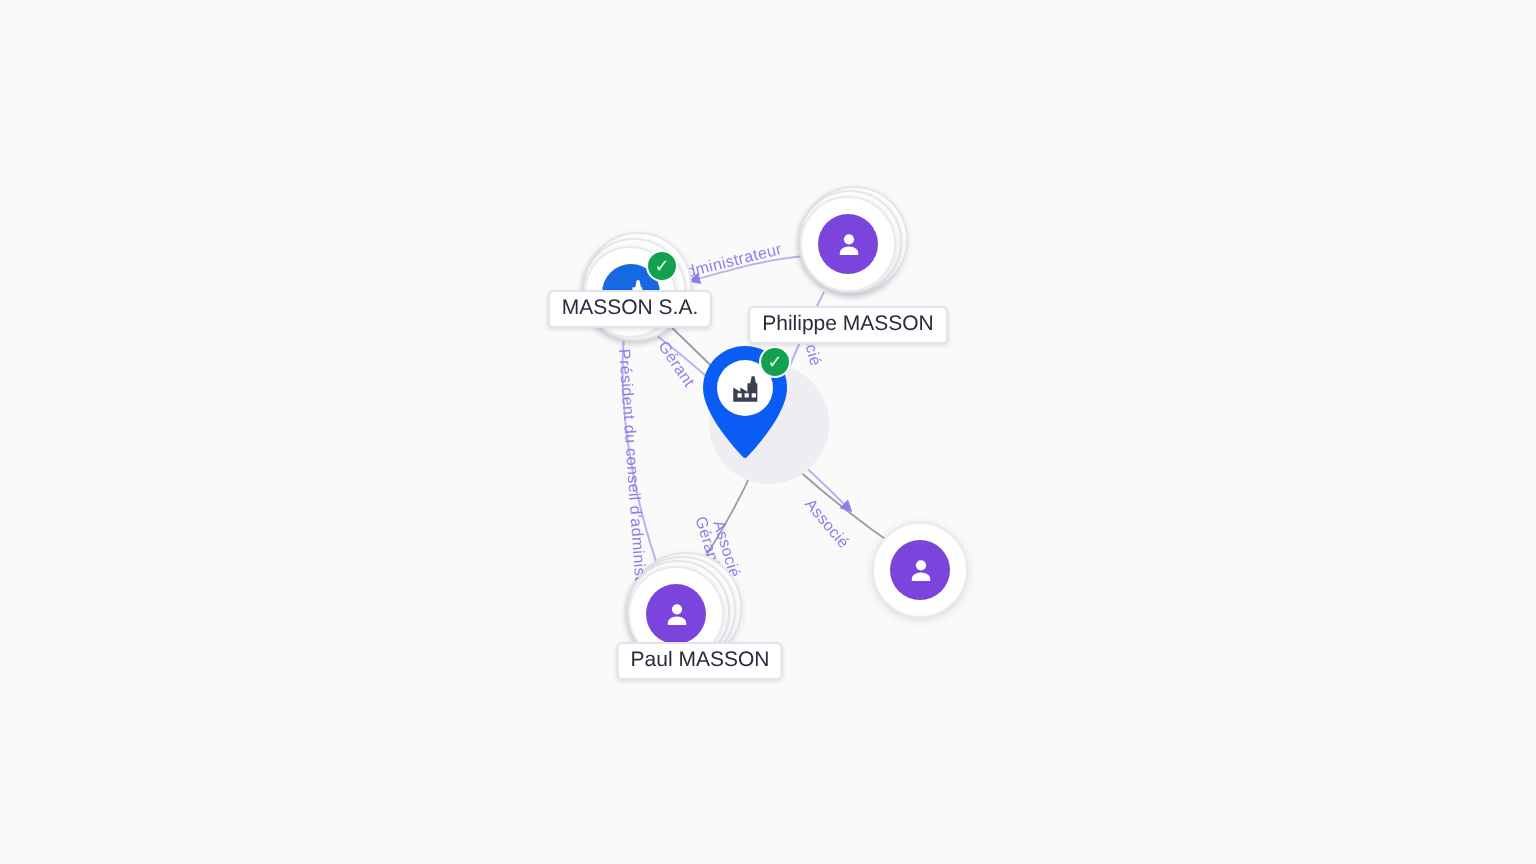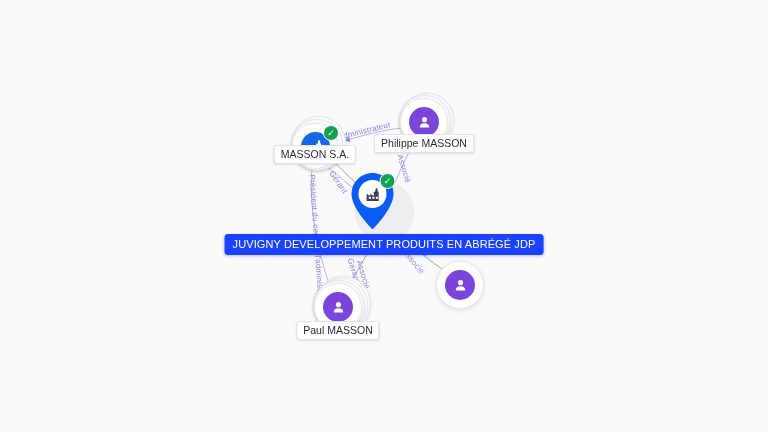--- a/index.html
+++ b/index.html
@@ -223,37 +223,36 @@
     <div class="stack" style="width:50px;height:50px;left:53%;top:48%;"></div>
     <div class="person-wrap">
       <div class="person-disc">
         <svg width="17" height="17" viewBox="0 0 24 24" fill="#ffffff">
           <circle cx="12" cy="8" r="3.6"></circle>
           <path d="M12 13c-4 0-6.5 2.2-6.5 4.6V19h13v-1.4C18.5 15.2 16 13 12 13z"></path>
         </svg>
       </div>
     </div>
   </div>
-  <div class="node-label" style="left:424px; top:134px;">Philippe MASSON</div>
+  <div class="node-label" style="left:424px; top:153px;">Philippe MASSON</div>
 
   <div class="node" style="left:384px; top:212px;">
     <div class="pin-halo"></div>
     <div class="pin" style="margin:-22px 0 0 -23px;">
       <svg width="46" height="58" viewBox="0 0 46 58">
         <path d="M23 1C11.4 1 2 10.4 2 22c0 13.5 17.6 32 20 34.5.6.6 1.4.6 2 0C26.4 54 44 35.5 44 22 44 10.4 34.6 1 23 1z" fill="#0a5cf5"></path>
       </svg>
       <div class="pin-inner" style="left:9px; top:8px;">
         <svg width="17" height="17" viewBox="0 0 24 24" fill="#3a3f52">
           <path d="M3 21V11l5 3V11l5 3V8h2l1-5h2l1 5h1v13H3zm3-3h3v-3H6v3zm5 0h3v-3h-3v3zm5 0h3v-3h-3v3z"></path>
         </svg>
       </div>
       <div class="badge" style="left:30px; top:1px;">✓</div>
     </div>
   </div>
-  <div class="node-label primary" style="left:384px; top:234px;">JUVIGNY DEVELOPPEMENT PRODUITS EN ABRÉGÉ JDP</div>
 
   <div class="node" style="left:460px; top:285px;">
     <div class="person-wrap">
       <div class="person-disc">
         <svg width="17" height="17" viewBox="0 0 24 24" fill="#ffffff">
           <circle cx="12" cy="8" r="3.6"></circle>
           <path d="M12 13c-4 0-6.5 2.2-6.5 4.6V19h13v-1.4C18.5 15.2 16 13 12 13z"></path>
         </svg>
       </div>
     </div>
@@ -265,15 +264,15 @@
     <div class="stack" style="width:50px;height:50px;left:53%;top:48%;"></div>
     <div class="person-wrap">
       <div class="person-disc">
         <svg width="17" height="17" viewBox="0 0 24 24" fill="#ffffff">
           <circle cx="12" cy="8" r="3.6"></circle>
           <path d="M12 13c-4 0-6.5 2.2-6.5 4.6V19h13v-1.4C18.5 15.2 16 13 12 13z"></path>
         </svg>
       </div>
     </div>
   </div>
-  <div class="node-label" style="left:338px; top:321px;">Paul MASSON</div>
+  <div class="node-label" style="left:350px; top:321px;">Paul MASSON</div>
 
 </div>
 
 </body></html>

